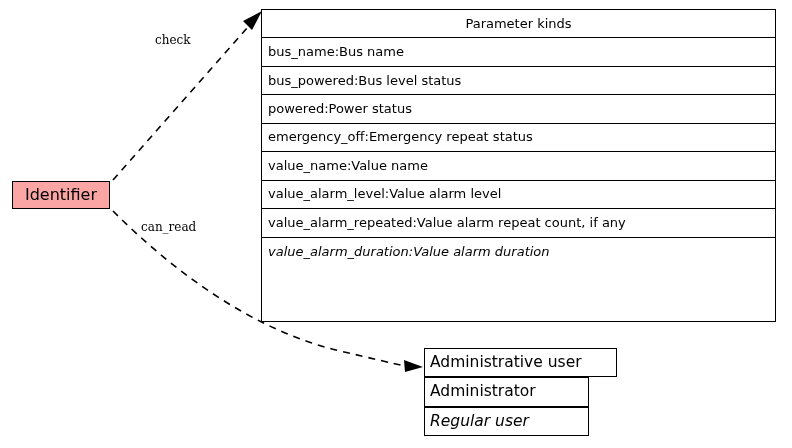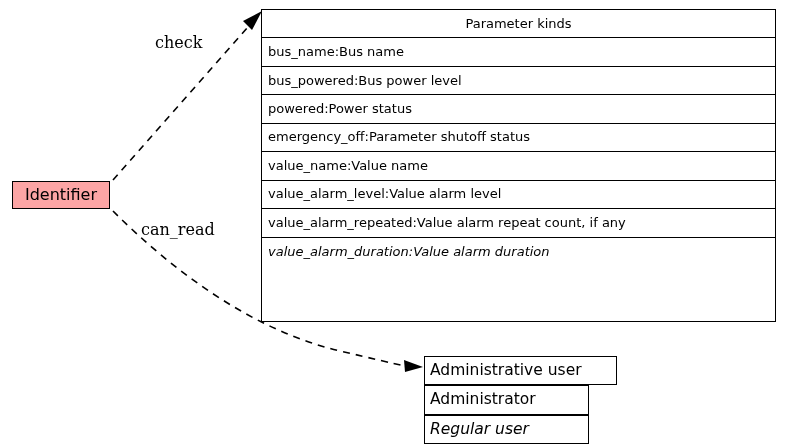--- a/index.html
+++ b/index.html
@@ -79,21 +79,21 @@
     width: 515px;
     height: 313px;
   }
   #parameter-kinds-table .record-row {
     height: 28.45px;
   }
 
   
   #admin-user-table {
     left: 424px;
-    top: 356px;
+    top: 348px;
     width: 193px;
     height: 88px;
     border: none;
     background: transparent;
     overflow: visible;
     justify-content: center;
   }
   #admin-user-table .record-row {
     height: 29.33px;
     border: 1.6px solid #000000;
@@ -131,21 +131,21 @@
     stroke-dasharray: 7 6;
   }
   .edge-head {
     fill: #000000;
     stroke: none;
   }
 
   .edge-label {
     position: absolute;
     font-family: "DejaVu Serif", serif;
-    font-size: 16px;
+    font-size: 12px;
     color: #000000;
     white-space: nowrap;
   }
   #label-check { left: 155px; top: 33px; }
   #label-can-read { left: 141px; top: 220px; }
 </style>
 </head>
 <body>
 
 <div id="canvas">
@@ -165,23 +165,23 @@
 
   <div class="node-box" id="identifier-node">
     <span>Identifier</span>
   </div>
 
   <div class="record-table" id="parameter-kinds-table">
 
     <div class="record-row header">Parameter kinds</div>
 
     <div class="record-row body">bus_name:Bus name</div>
-    <div class="record-row body">bus_powered:Bus power level</div>
+    <div class="record-row body">bus_powered:Bus level status</div>
     <div class="record-row body">powered:Power status</div>
-    <div class="record-row body">emergency_off:Parameter shutoff status</div>
+    <div class="record-row body">emergency_off:Emergency repeat status</div>
     <div class="record-row body">value_name:Value name</div>
     <div class="record-row body">value_alarm_level:Value alarm level</div>
     <div class="record-row body">value_alarm_repeated:Value alarm repeat count, if any</div>
     <div class="record-row body">value_alarm_duration:Value alarm duration</div>
   </div>
 
   <div class="record-table" id="admin-user-table">
 
     <div class="record-row body r0">Administrative user</div>
 

